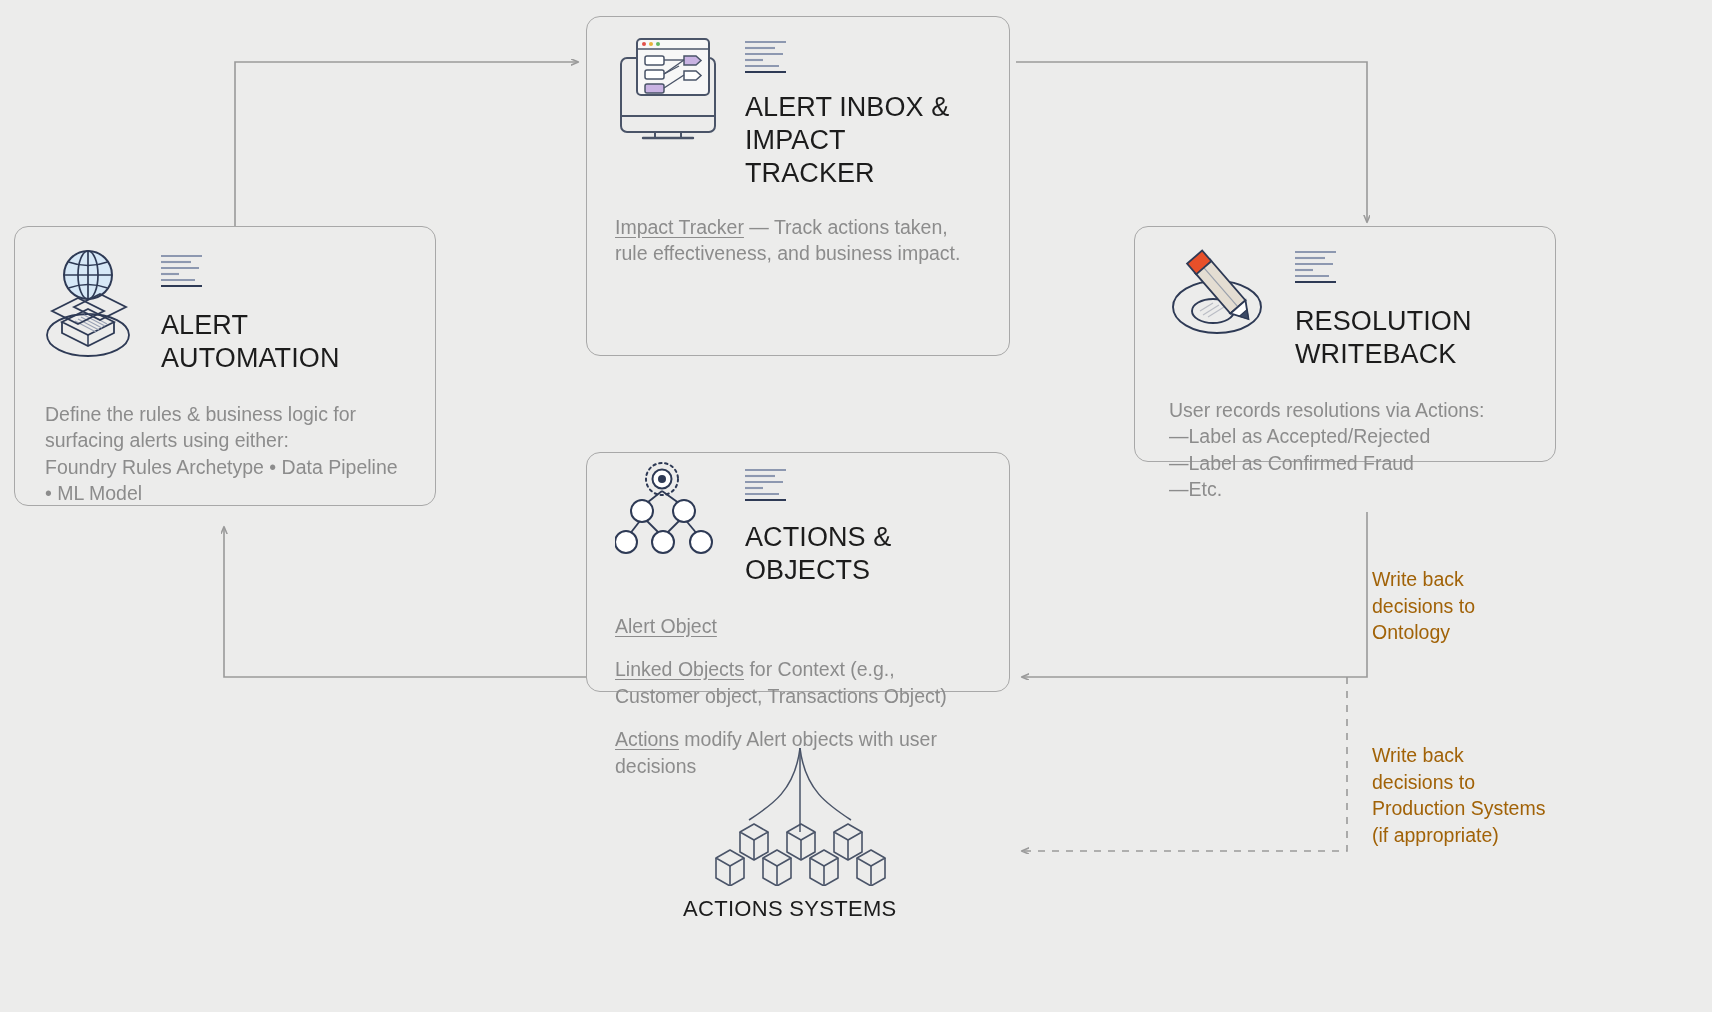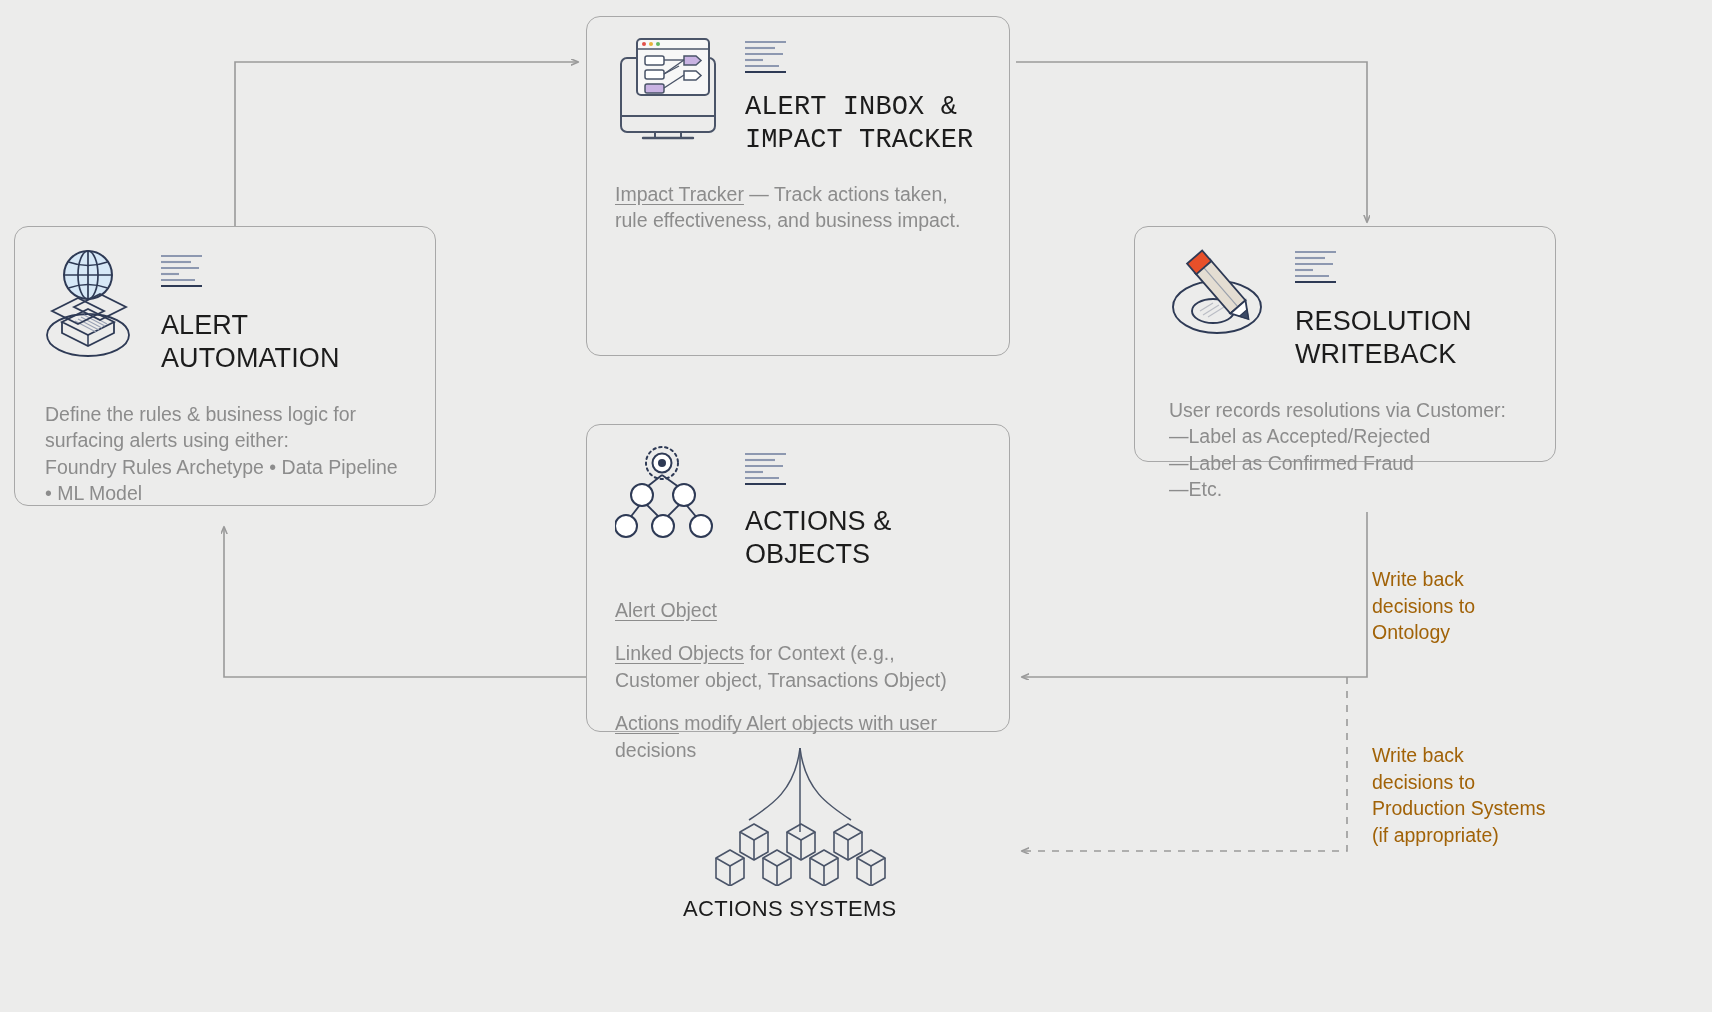--- a/index.html
+++ b/index.html
@@ -177,21 +177,21 @@
         </svg>
         <span class="card-title" style="margin-top:10px;">ALERT
 AUTOMATION</span>
       </span>
     </div>
     <div class="card-body pre" style="margin-top:26px;">Define the rules &amp; business logic for surfacing alerts using either:
 Foundry Rules Archetype • Data Pipeline • ML Model</div>
   </div>
 
   <div class="card" style="left:586px; top:16px; width:424px; height:340px; padding:16px 30px 0 28px;">
-    <div class="card-head" style="gap:24px;font-family:Liberation Mono, monospace;">
+    <div class="card-head" style="gap:24px;">
       <span class="card-icon">
         <svg width="106" height="108" viewBox="0 0 106 108">
 
           <rect x="6" y="25" width="94" height="74" rx="6" fill="none" stroke="#4a5468" stroke-width="2"></rect>
           <line x1="6" y1="83" x2="100" y2="83" stroke="#4a5468" stroke-width="2"></line>
 
           <path d="M40,99 L40,105 M66,99 L66,105" stroke="#4a5468" stroke-width="2"></path>
           <line x1="28" y1="105" x2="78" y2="105" stroke="#4a5468" stroke-width="2.4" stroke-linecap="round"></line>
 
           <rect x="22" y="6" width="72" height="56" rx="4" fill="#f7f7f7" stroke="#4a5468" stroke-width="2"></rect>
@@ -228,21 +228,21 @@
 IMPACT TRACKER</span>
       </span>
     </div>
     <div class="card-body" style="margin-top:24px;">
       <p>
         <span class="ul">Impact Tracker</span><span> — Track actions taken, rule effectiveness, and business impact.</span>
       </p>
     </div>
   </div>
 
-  <div class="card" style="left:586px; top:424px; width:424px; height:308px; padding:18px 30px 0 28px;">
+  <div class="card" style="left:586px; top:452px; width:424px; height:240px; padding:6px 30px 0 28px;">
     <div class="card-head" style="gap:24px;">
       <span class="card-icon">
         <svg width="106" height="100" viewBox="0 0 106 100">
 
           <circle cx="47" cy="20" r="16" fill="none" stroke="#2e3a55" stroke-width="2" stroke-dasharray="2.5 3.5" stroke-linecap="round"></circle>
           <circle cx="47" cy="20" r="9.5" fill="#ffffff" stroke="#2e3a55" stroke-width="2"></circle>
           <circle cx="47" cy="20" r="4" fill="#2e3a55"></circle>
 
           <g stroke="#2e3a55" stroke-width="1.8" fill="none">
             <line x1="47" y1="32" x2="28" y2="47"></line>
@@ -323,21 +323,21 @@
             <line x1="0" y1="15" x2="38" y2="15"></line>
             <line x1="0" y1="21" x2="18" y2="21"></line>
             <line x1="0" y1="27" x2="34" y2="27"></line>
           </g>
           <line x1="0" y1="33" x2="41" y2="33" stroke="#2e3a55" stroke-width="2.1"></line>
         </svg>
         <span class="card-title" style="margin-top:10px;">RESOLUTION
 WRITEBACK</span>
       </span>
     </div>
-    <div class="card-body pre" style="margin-top:26px; line-height:1.36;">User records resolutions via Customer:
+    <div class="card-body pre" style="margin-top:26px; line-height:1.36;">User records resolutions via Actions:
 —Label as Accepted/Rejected
 —Label as Confirmed Fraud
 —Etc.</div>
   </div>
 
   <div class="side-note" style="left:1372px; top:566px; width:300px;">Write back
 decisions to
 Ontology</div>
 
   <div class="side-note" style="left:1372px; top:742px; width:330px;">Write back

